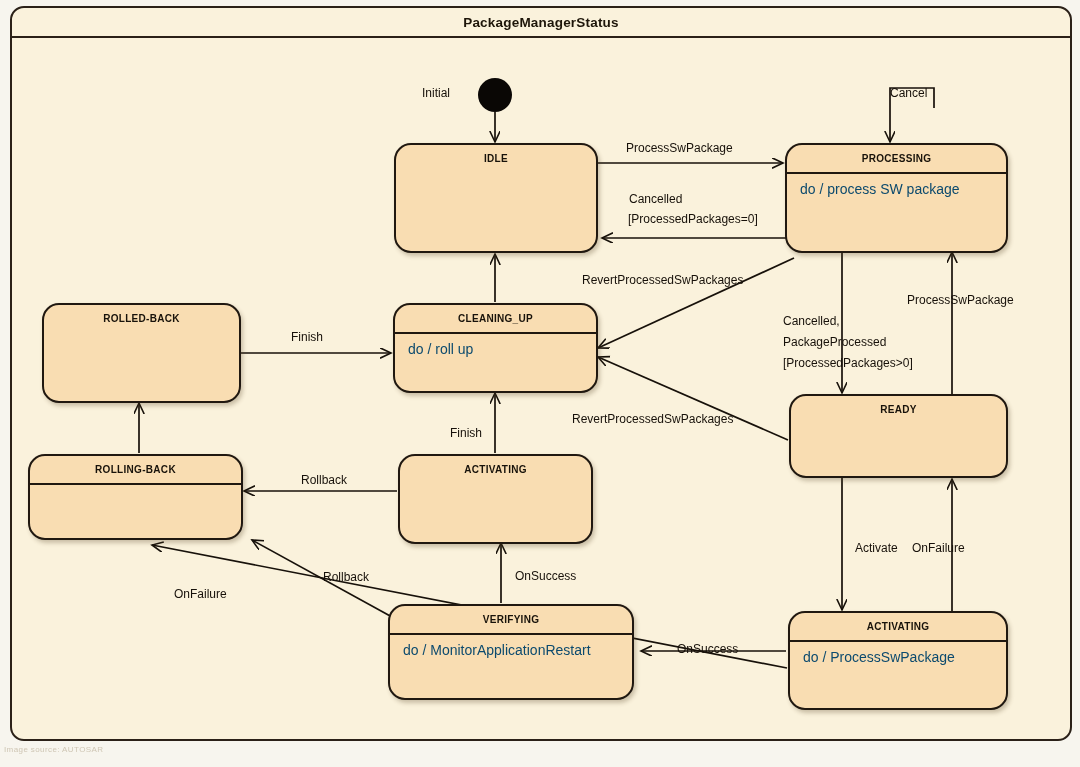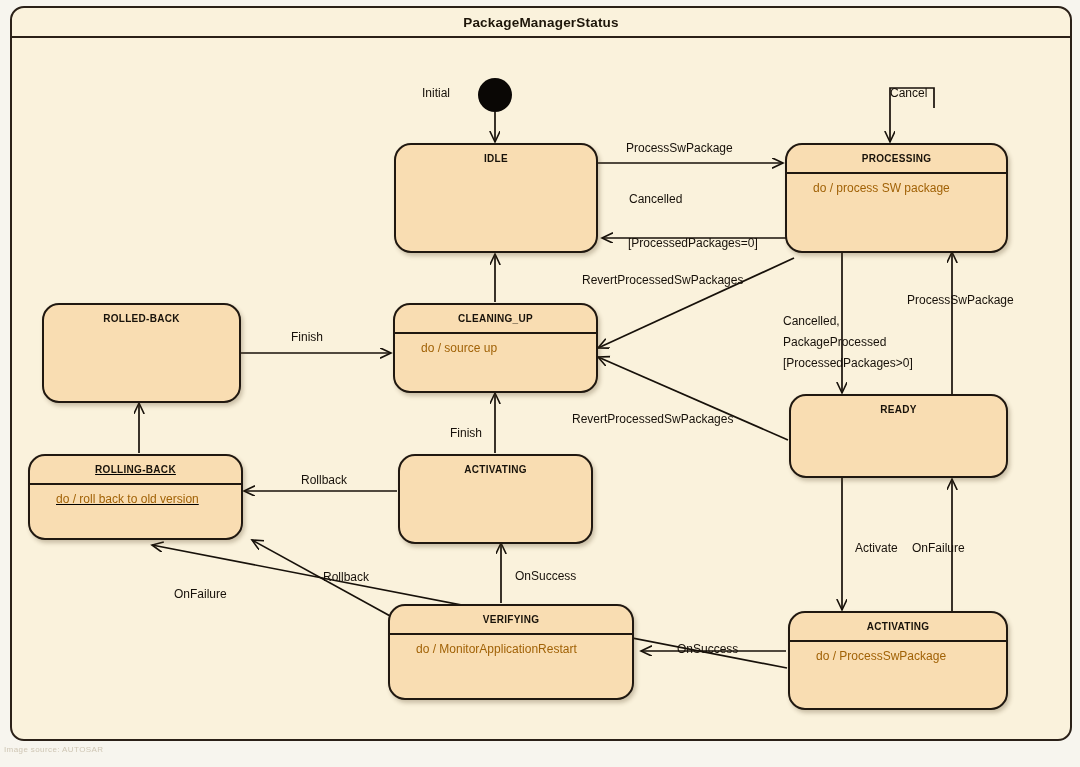--- a/index.html
+++ b/index.html
@@ -27,21 +27,21 @@
     box-shadow:2px 3px 4px rgba(90,70,40,.30);
     overflow:hidden;
   }
   .state .name{
     height:27px;display:flex;align-items:center;justify-content:center;
     font-weight:bold;font-size:10px;color:#18120a;letter-spacing:.3px;
     white-space:nowrap;
   }
   .state.compartment .name{border-bottom:2px solid #201810;}
   .state .act{
-    padding:7px 0 0 13px;font-size:12px;color:#a16207;white-space:nowrap;margin-left:13px;
+    padding:7px 0 0 13px;font-size:14px;color:#0c4a6e;white-space:nowrap;
   }
 
   .initial{
     position:absolute;width:34px;height:34px;border-radius:50%;
     background:#0a0705;
   }
 
   .lbl{
     position:absolute;font-size:12px;color:#17110a;white-space:nowrap;
     line-height:16px;
@@ -118,30 +118,29 @@
     <div class="name">IDLE</div>
   </div>
 
   <div class="state compartment" style="left:781px;top:143px;width:223px;height:110px;">
     <div class="name">PROCESSING</div>
     <div class="act">do / process SW package</div>
   </div>
 
   <div class="state compartment" style="left:389px;top:303px;width:205px;height:90px;">
     <div class="name">CLEANING_UP</div>
-    <div class="act">do / source up</div>
+    <div class="act">do / roll up</div>
   </div>
 
   <div class="state" style="left:38px;top:303px;width:199px;height:100px;">
     <div class="name">ROLLED-BACK</div>
   </div>
 
-  <div class="state compartment" style="left:24px;top:454px;width:215px;height:86px;text-decoration:underline;">
+  <div class="state compartment" style="left:24px;top:454px;width:215px;height:86px;">
     <div class="name">ROLLING-BACK</div>
-    <div class="act">do / roll back to old version</div>
   </div>
 
   <div class="state" style="left:785px;top:394px;width:219px;height:84px;">
     <div class="name">READY</div>
   </div>
 
   <div class="state" style="left:394px;top:454px;width:195px;height:90px;">
     <div class="name">ACTIVATING</div>
   </div>
 
@@ -151,21 +150,21 @@
   </div>
 
   <div class="state compartment" style="left:784px;top:611px;width:220px;height:99px;">
     <div class="name">ACTIVATING</div>
     <div class="act">do / ProcessSwPackage</div>
   </div>
 
   <div class="lbl" style="left:622px;top:140px;">ProcessSwPackage</div>
 
   <div class="lbl" style="left:625px;top:191px;">Cancelled</div>
-  <div class="lbl" style="left:624px;top:211px;margin-top:24px;">[ProcessedPackages=0]</div>
+  <div class="lbl" style="left:624px;top:211px;">[ProcessedPackages=0]</div>
 
   <div class="lbl" style="left:886px;top:85px;">Cancel</div>
 
   <div class="lbl" style="left:578px;top:272px;">RevertProcessedSwPackages</div>
 
   <div class="lbl" style="left:568px;top:411px;">RevertProcessedSwPackages</div>
 
   <div class="lbl" style="left:779px;top:313px;">Cancelled,</div>
   <div class="lbl" style="left:779px;top:334px;">PackageProcessed</div>
   <div class="lbl" style="left:779px;top:355px;">[ProcessedPackages&gt;0]</div>

